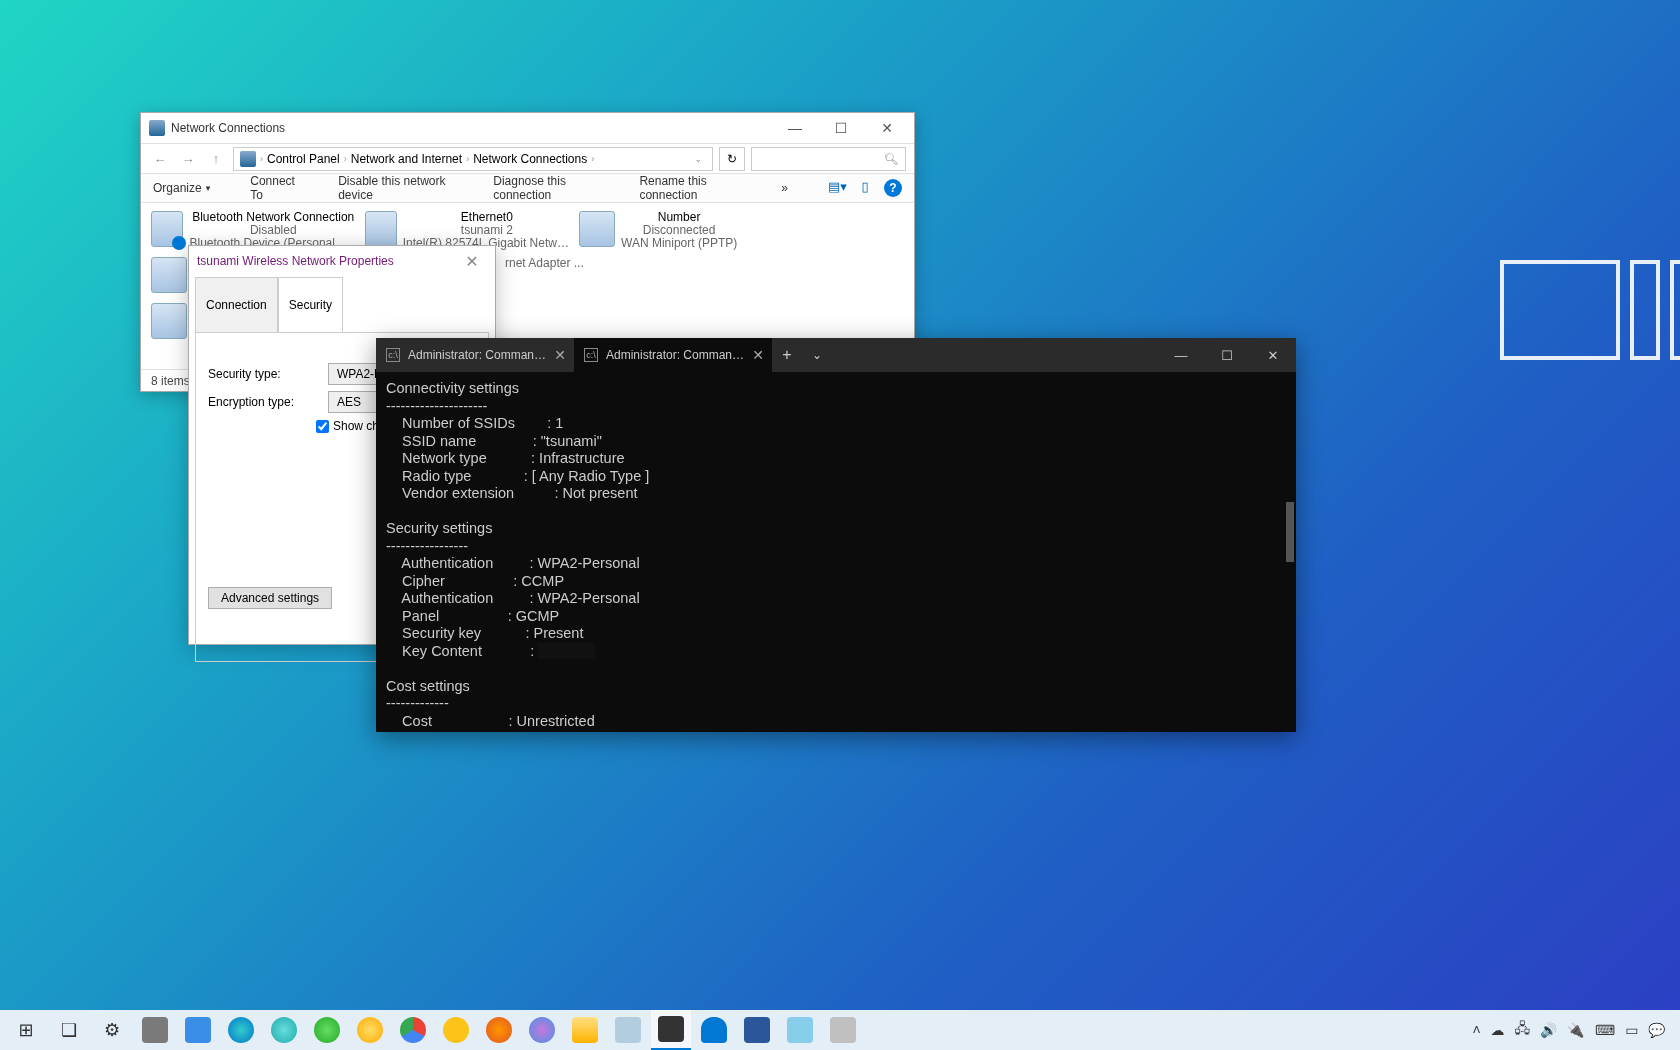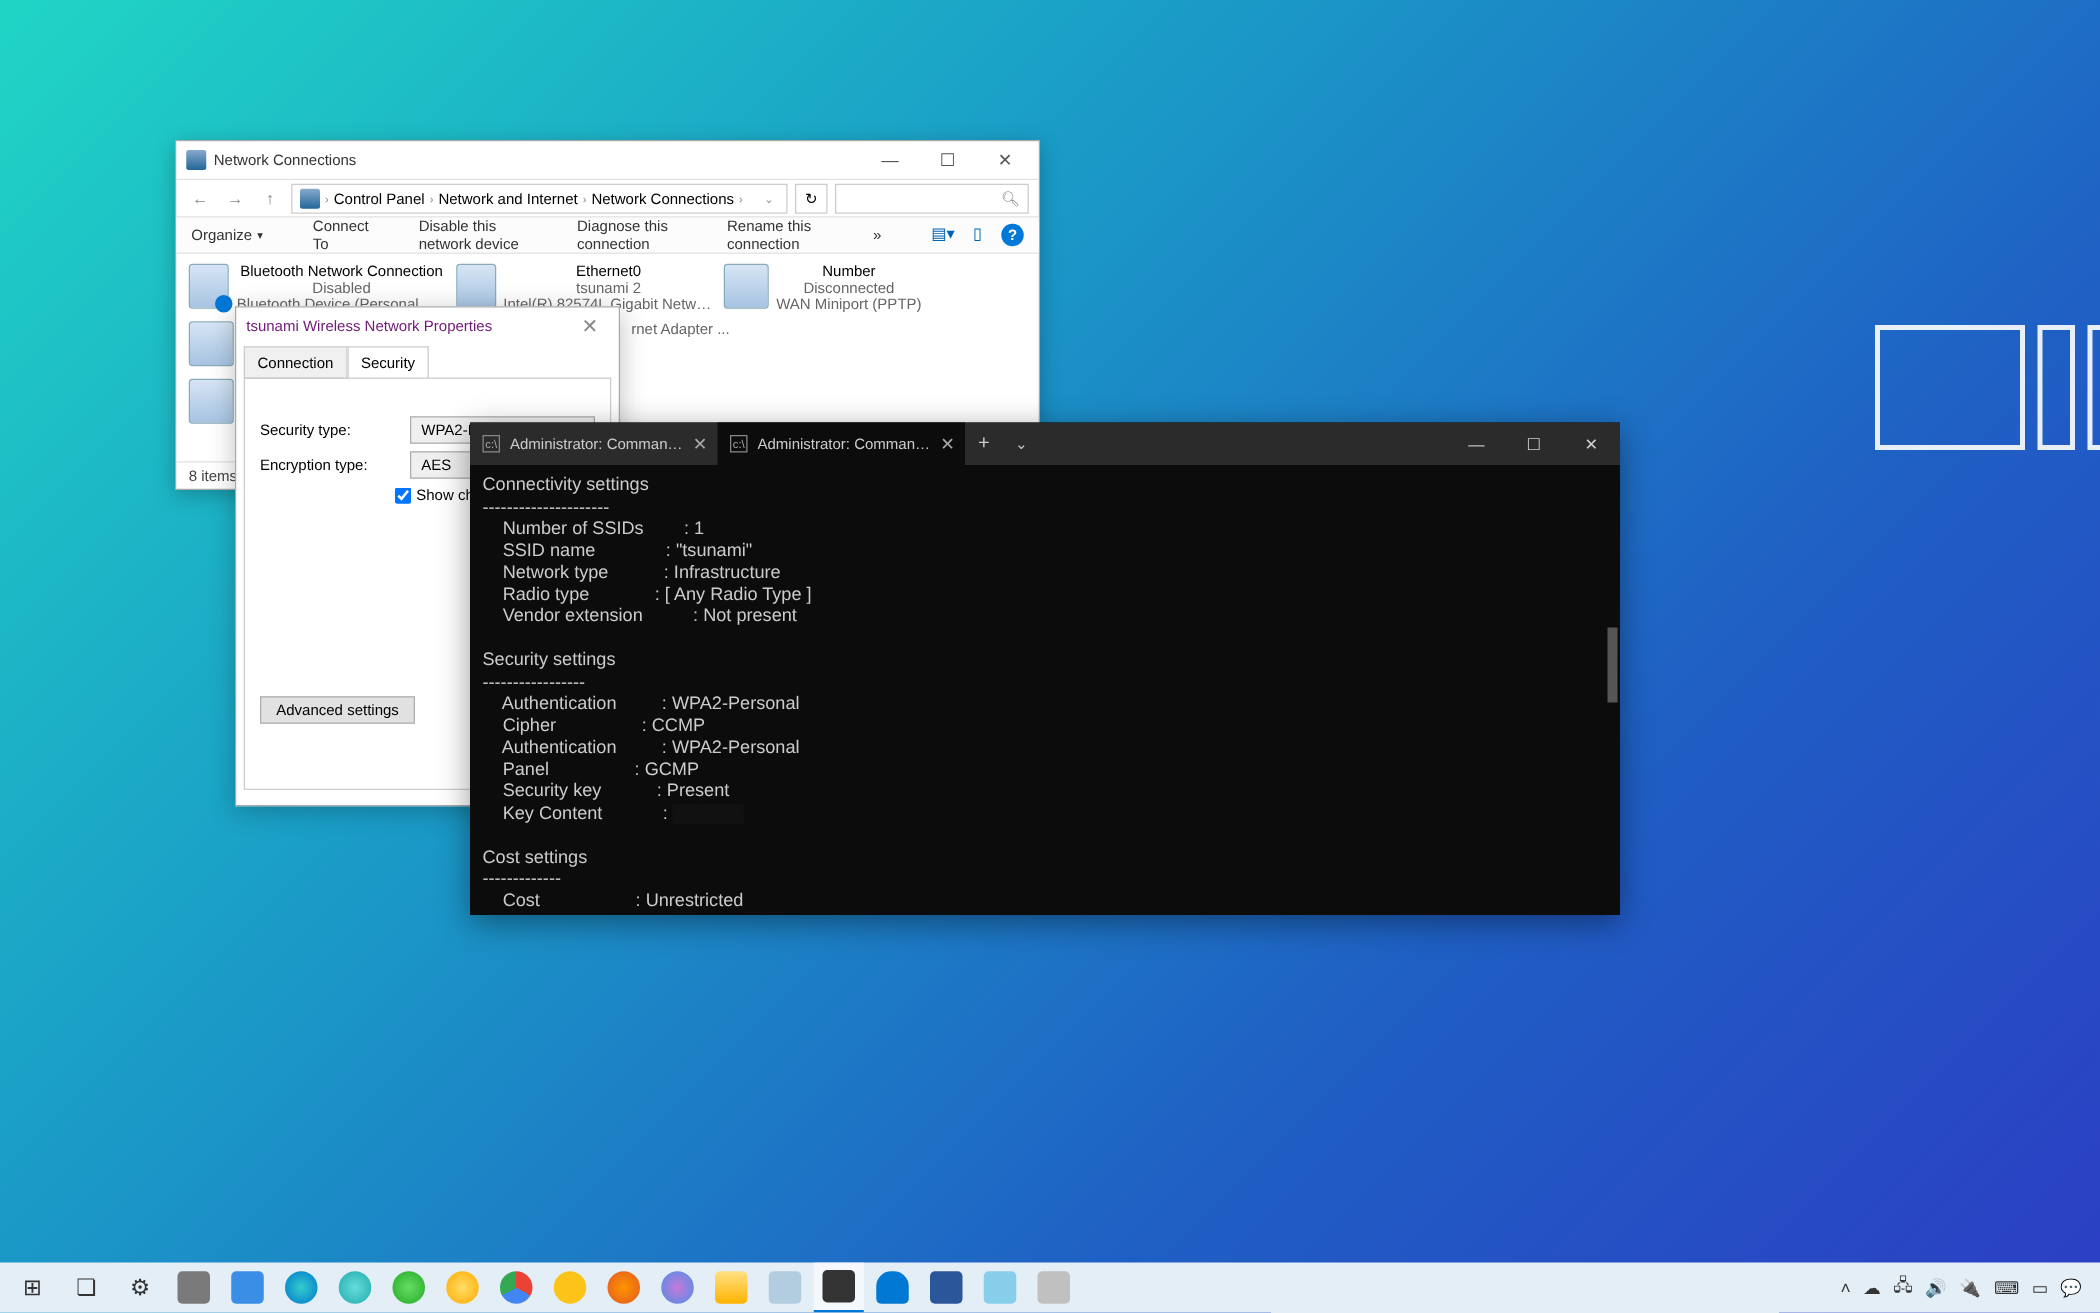--- a/index.html
+++ b/index.html
@@ -4,21 +4,21 @@
 <style>
 * { margin:0; padding:0; box-sizing:border-box; font-family:"Segoe UI",Arial,sans-serif; }
 body { width:1680px; height:1050px; background:linear-gradient(135deg,#20d5c5 0%,#1a9cc7 35%,#1f5fc4 70%,#2c3ec4 100%); overflow:hidden; position:relative; }
 .desktop-art { position:absolute; right:180px; top:260px; }
 .desktop-art .box { position:absolute; border:4px solid rgba(255,255,255,0.9); }
 .desktop-art .b1 { width:120px; height:100px; left:0; top:0; }
 .desktop-art .b2 { width:30px; height:100px; left:130px; top:0; }
 .desktop-art .b3 { width:50px; height:100px; left:170px; top:0; }
 
 
-.win-nc { position:absolute; left:140px; top:112px; width:692px; height:280px; background:#fff; border:1px solid #aaa; box-shadow:0 4px 16px rgba(0,0,0,0.25); }
+.win-nc { position:absolute; left:140px; top:112px; width:775px; height:280px; background:#fff; border:1px solid #aaa; box-shadow:0 4px 16px rgba(0,0,0,0.25); }
 .win-titlebar { height:30px; display:flex; align-items:center; padding:0 4px 0 8px; font-size:12px; color:#333; }
 .win-titlebar .icon { width:16px; height:16px; margin-right:6px; background:linear-gradient(#8ac,#269); border-radius:2px; }
 .win-titlebar .title { flex:1; }
 .win-ctrl { display:flex; }
 .win-ctrl button { width:46px; height:30px; border:none; background:transparent; font-size:14px; color:#555; cursor:pointer; }
 
 .addrbar { height:30px; display:flex; align-items:center; padding:0 8px; gap:6px; border-top:1px solid #e1e1e1; }
 .addrbar .nav-btn { width:22px; height:22px; border:none; background:transparent; color:#888; font-size:13px; cursor:pointer; }
 .addrbar .path { flex:1; display:flex; align-items:center; height:24px; border:1px solid #ccc; padding:0 6px; font-size:12px; gap:4px; }
 .addrbar .path .chev { color:#888; font-size:9px; }
@@ -43,21 +43,21 @@
 .conn .dev { color:#666; white-space:nowrap; overflow:hidden; text-overflow:ellipsis; }
 
 .statusbar { position:absolute; bottom:0; left:0; right:0; height:22px; border-top:1px solid #e1e1e1; font-size:12px; color:#444; padding:0 10px; display:flex; align-items:center; }
 
 
 .dlg { position:absolute; left:188px; top:245px; width:308px; height:400px; background:#fff; border:1px solid #aaa; box-shadow:0 4px 20px rgba(0,0,0,0.25); font-size:12px; }
 .dlg-title { height:30px; display:flex; align-items:center; padding:0 8px; }
 .dlg-title .t { flex:1; color:#701a75; }
 .dlg-title .x { width:30px; height:30px; border:none; background:transparent; color:#888; font-size:16px; cursor:pointer; }
 .tabs { display:flex; padding:0 6px; }
-.tabs .tab { padding:5px 10px; border:1px solid #ccc; border-bottom:none; background:#fff; cursor:pointer; position:relative; top:1px; }
+.tabs .tab { padding:20px 10px; border:1px solid #ccc; border-bottom:none; background:#fff; cursor:pointer; position:relative; top:1px; }
 .tabs .tab.inactive { background:#f0f0f0; border-bottom:1px solid #ccc; }
 .tabpanel { border:1px solid #ccc; margin:0 6px 8px; height:330px; padding:30px 12px 12px; position:relative; }
 .fld { display:flex; align-items:center; margin-bottom:6px; gap:20px; }
 .fld label { width:100px; }
 .fld select, .fld input[type=text] { flex:1; height:22px; border:1px solid #adadad; padding:0 4px; font-size:12px; background:#fff; }
 .fld select { background:#efefef; }
 .chkrow { margin-left:108px; display:flex; align-items:center; gap:4px; }
 .adv-btn { position:absolute; left:12px; bottom:52px; padding:3px 12px; border:1px solid #adadad; background:#e1e1e1; font-size:12px; cursor:pointer; }
 
 

